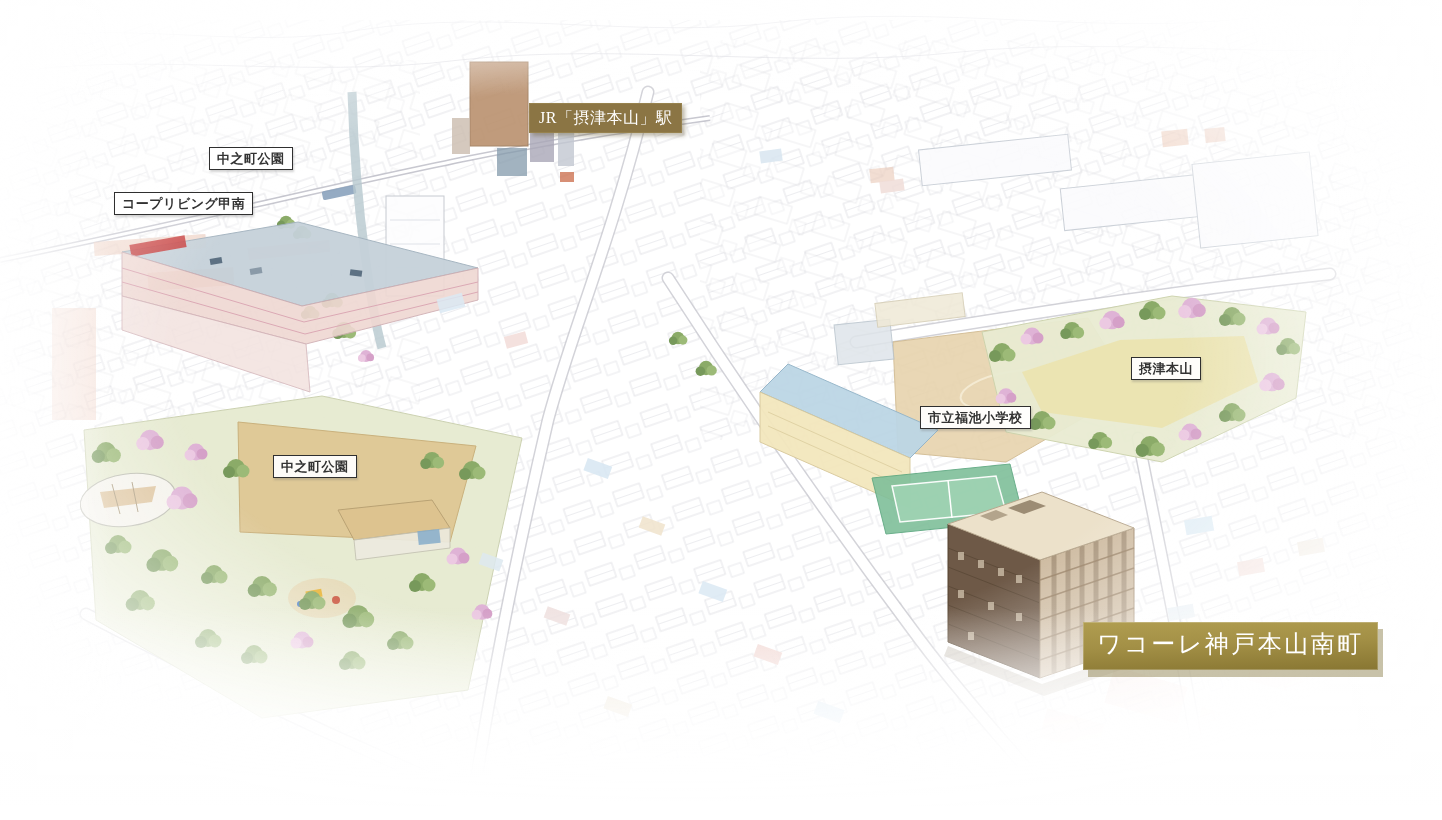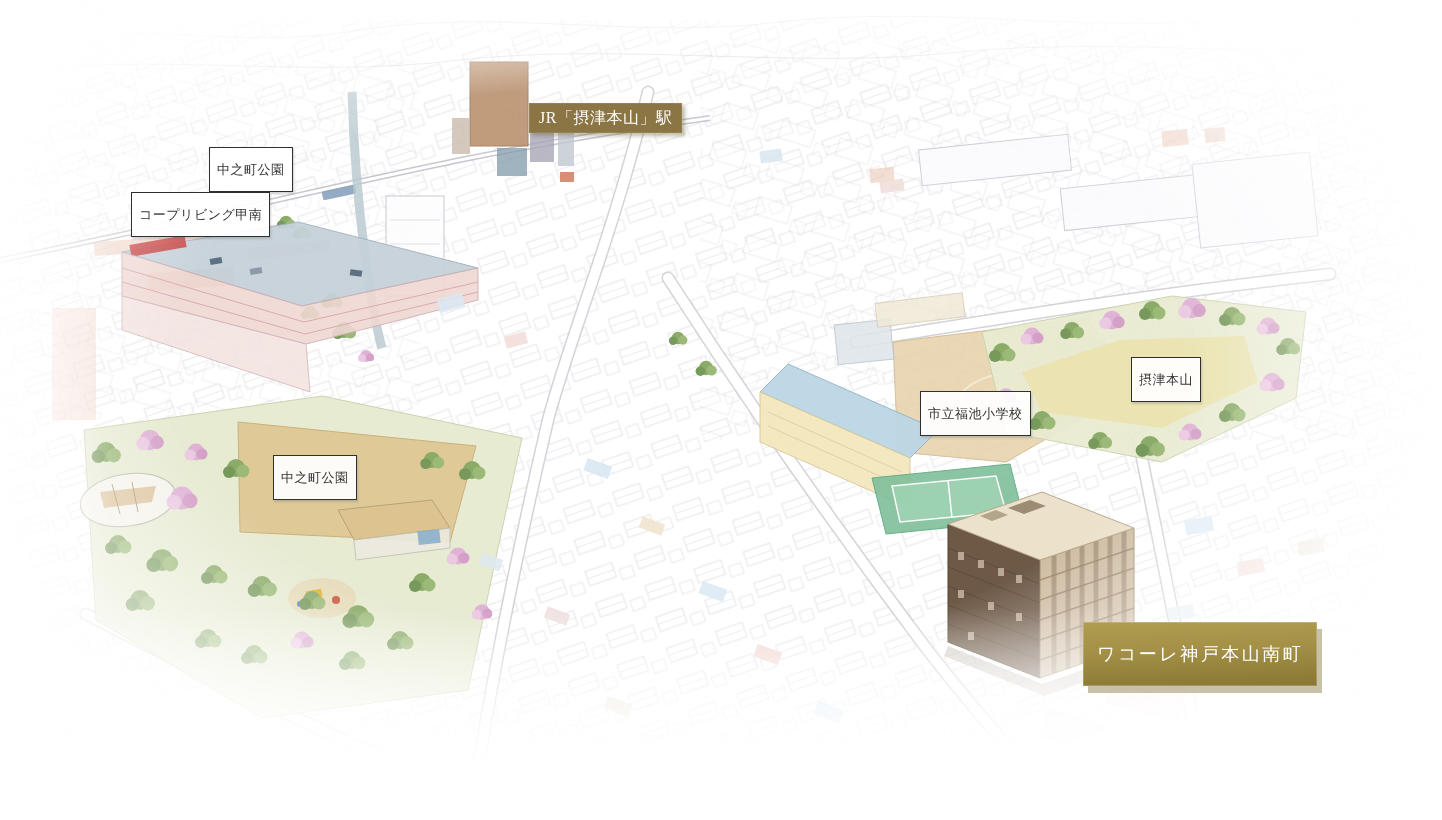--- a/index.html
+++ b/index.html
@@ -3,33 +3,34 @@
 <meta charset="utf-8">
 <style>
   html,body{margin:0;padding:0;background:#ffffff;}
   .stage{
     position:relative;width:1442px;height:806px;overflow:hidden;background:#ffffff;
     font-family:"Liberation Serif","DejaVu Serif",serif;
   }
   .stage svg{position:absolute;left:0;top:0;}
   .map-label{
     position:absolute;background:rgba(255,255,255,.93);border:1px solid #2f2f2f;
-    color:#333333;font-size:13px;line-height:1;padding:15px 7px;letter-spacing:.5px;
-    white-space:nowrap;box-shadow:1px 2px 2px rgba(110,110,110,.30);
+    color:#333333;font-size:13px;line-height:1;padding:4px 7px;letter-spacing:.5px;
+    white-space:nowrap;box-shadow:1px 2px 2px rgba(110,110,110,.30);font-weight:bold;
   }
   .badge-station{
     position:absolute;background:#8b7544;color:#ffffff;font-size:16px;line-height:1;
     padding:6px 9px;letter-spacing:.5px;white-space:nowrap;border:1px solid #97824e;
     box-shadow:3px 3px 4px rgba(100,88,50,.40);
   }
   .badge-hero{
-    position:absolute;color:#ffffff;font-size:18px;line-height:1;padding:23px 14px;
+    position:absolute;color:#ffffff;font-size:24px;line-height:1;padding:12px 14px;
     letter-spacing:2.5px;white-space:nowrap;
     background:linear-gradient(178deg,#b09d50 0%,#a39046 45%,#887632 100%);
     box-shadow:5px 7px 0 rgba(125,110,50,.42), inset 0 0 0 1px rgba(255,255,255,.22);
+    font-family:Liberation Mono, monospace;
   }
 </style>
 </head>
 <body>
 
 <div class="stage">
 
   <svg width="1442" height="820" viewBox="0 0 1442 820" aria-hidden="true">
     <defs>
       <pattern id="pHouse" width="52" height="33" patternUnits="userSpaceOnUse" patternTransform="rotate(-19)">
@@ -312,23 +313,23 @@
       <rect x="0" y="0" width="1442" height="96" fill="url(#topF)"></rect>
       <rect x="0" y="0" width="110" height="820" fill="url(#leftF)"></rect>
       <rect x="1332" y="0" width="110" height="820" fill="url(#rightF)"></rect>
     </g>
   </svg>
 
   <div class="badge-station" style="left:529px;top:103px">JR「摂津本山」駅</div>
 
   <div class="map-label" style="left:209px;top:147px">中之町公園</div>
 
-  <div class="map-label" style="left:131px;top:192px">コープリビング甲南</div>
+  <div class="map-label" style="left:114px;top:192px">コープリビング甲南</div>
 
   <div class="map-label" style="left:1131px;top:357px">摂津本山</div>
 
-  <div class="map-label" style="left:920px;top:391px">市立福池小学校</div>
+  <div class="map-label" style="left:920px;top:406px">市立福池小学校</div>
 
   <div class="map-label" style="left:273px;top:455px">中之町公園</div>
 
   <div class="badge-hero" style="left:1083px;top:622px">ワコーレ神戸本山南町</div>
 
 </div>
 
 </body></html>

